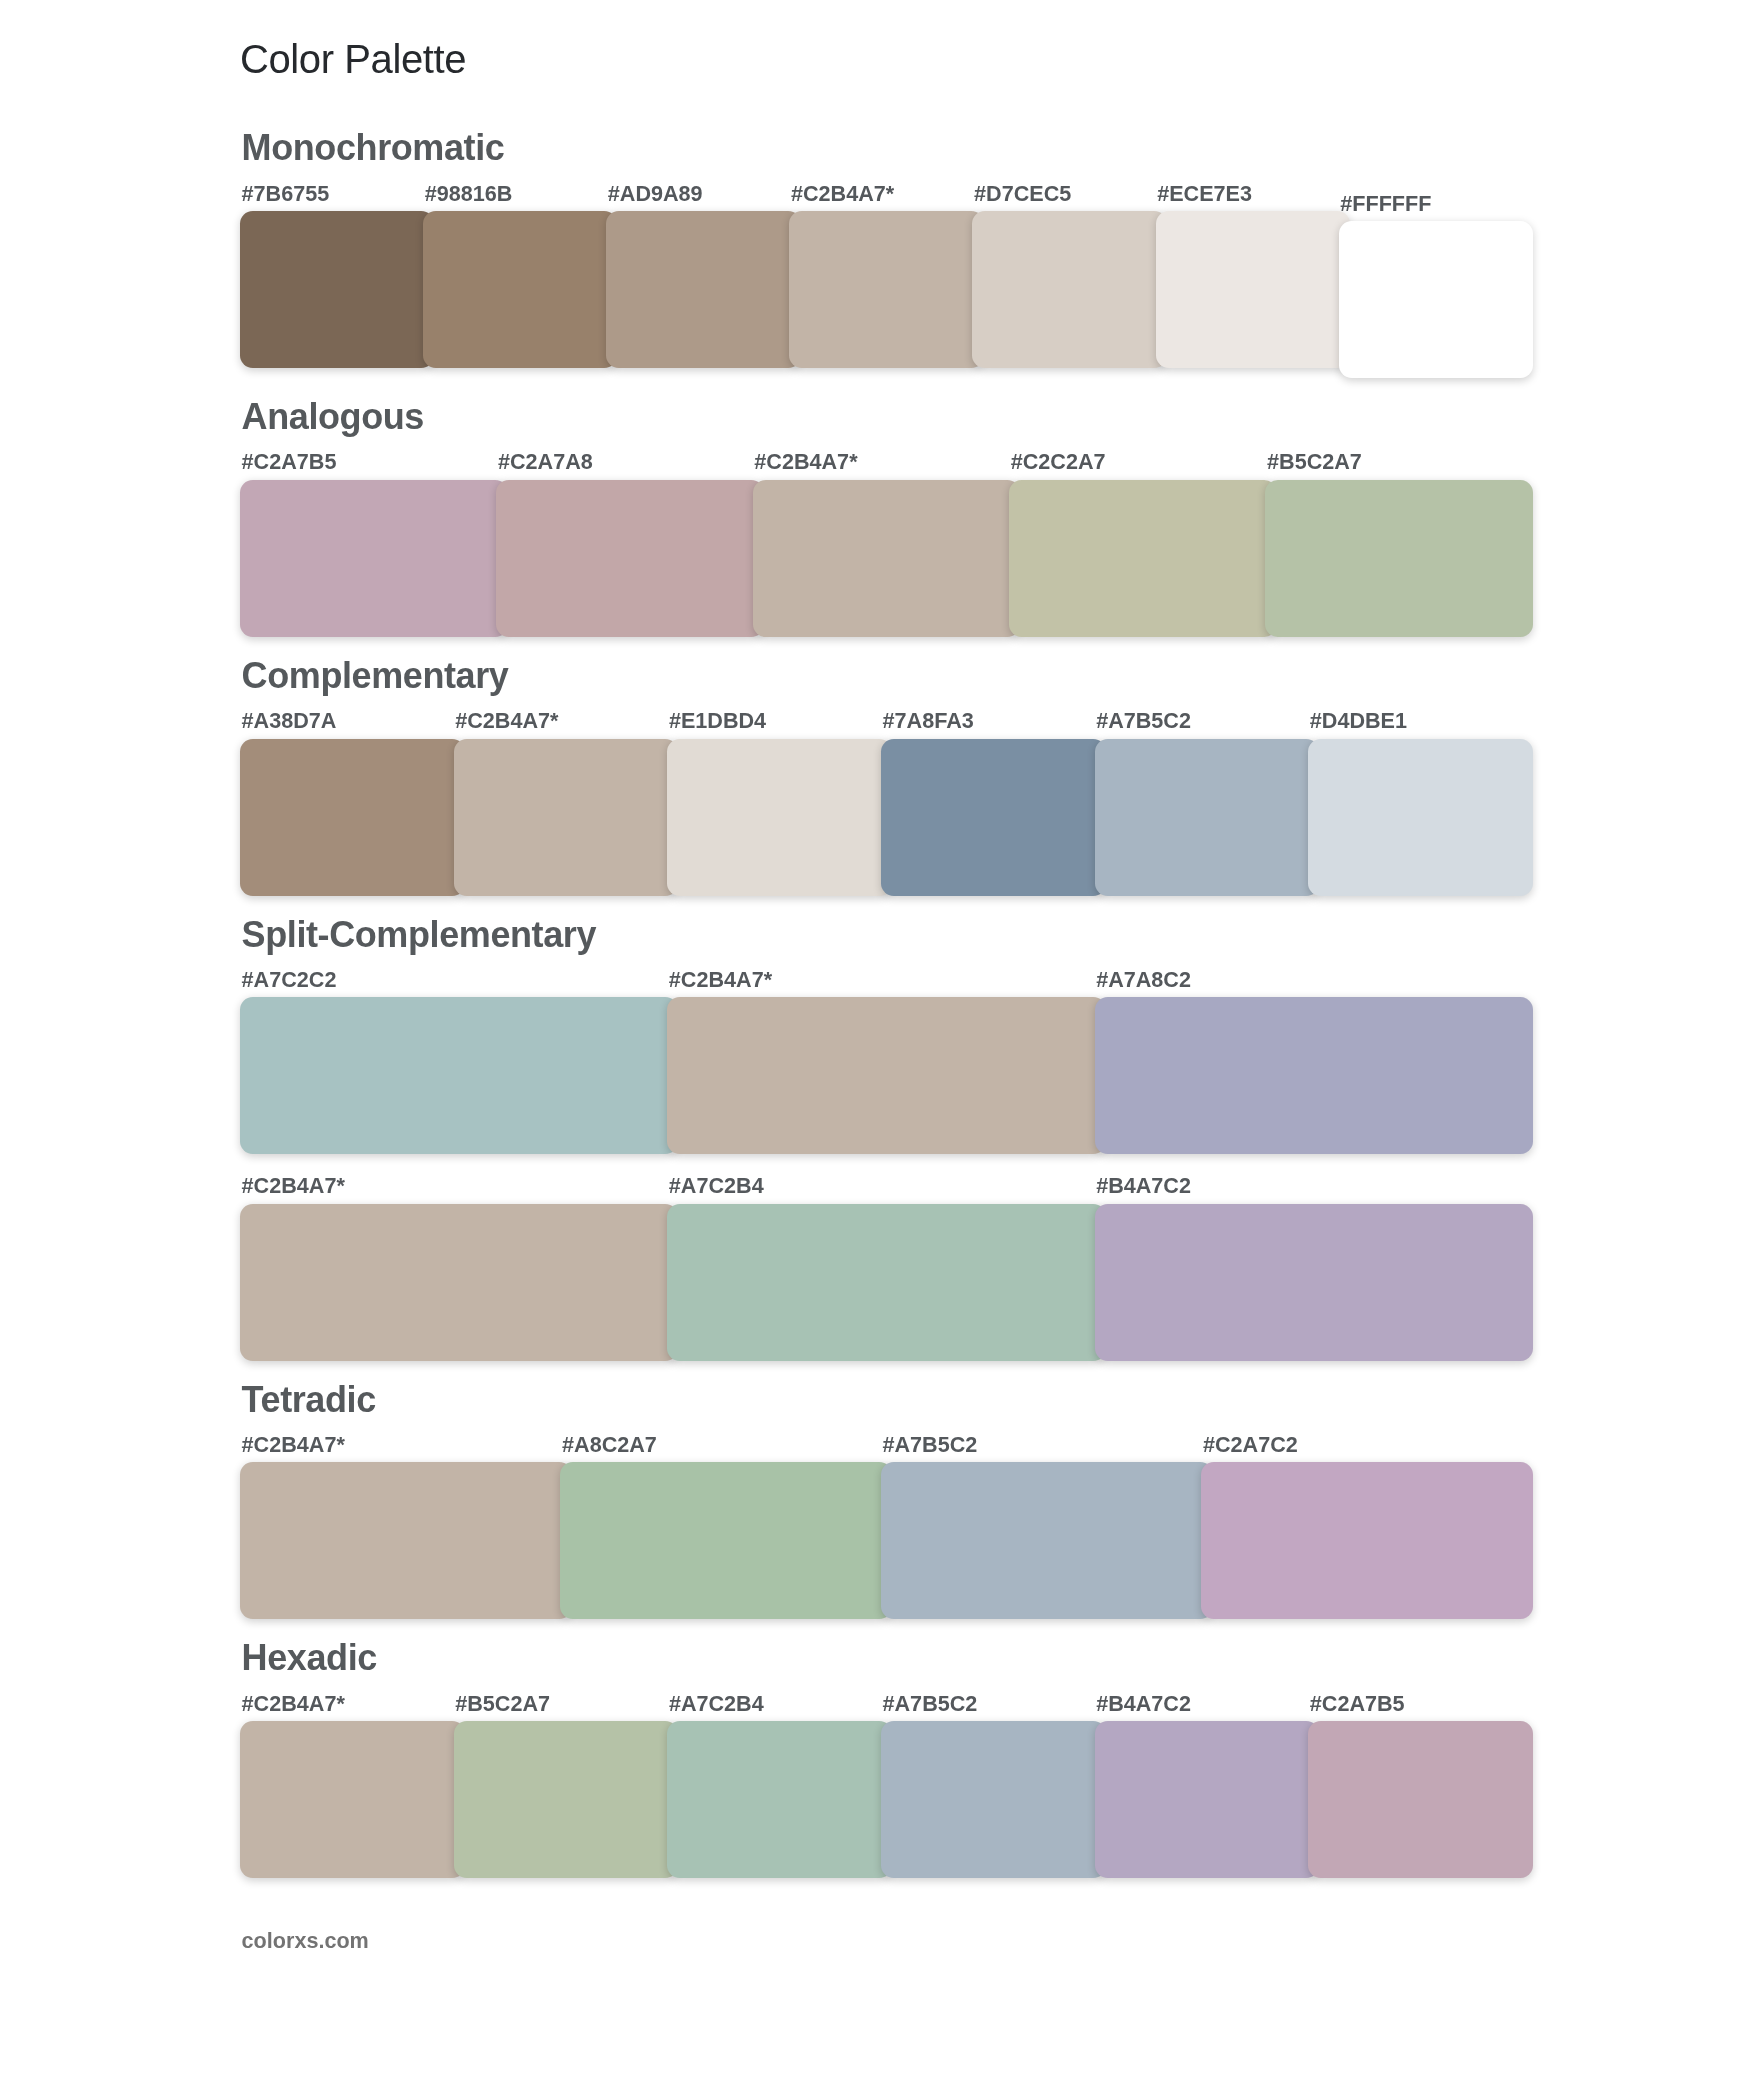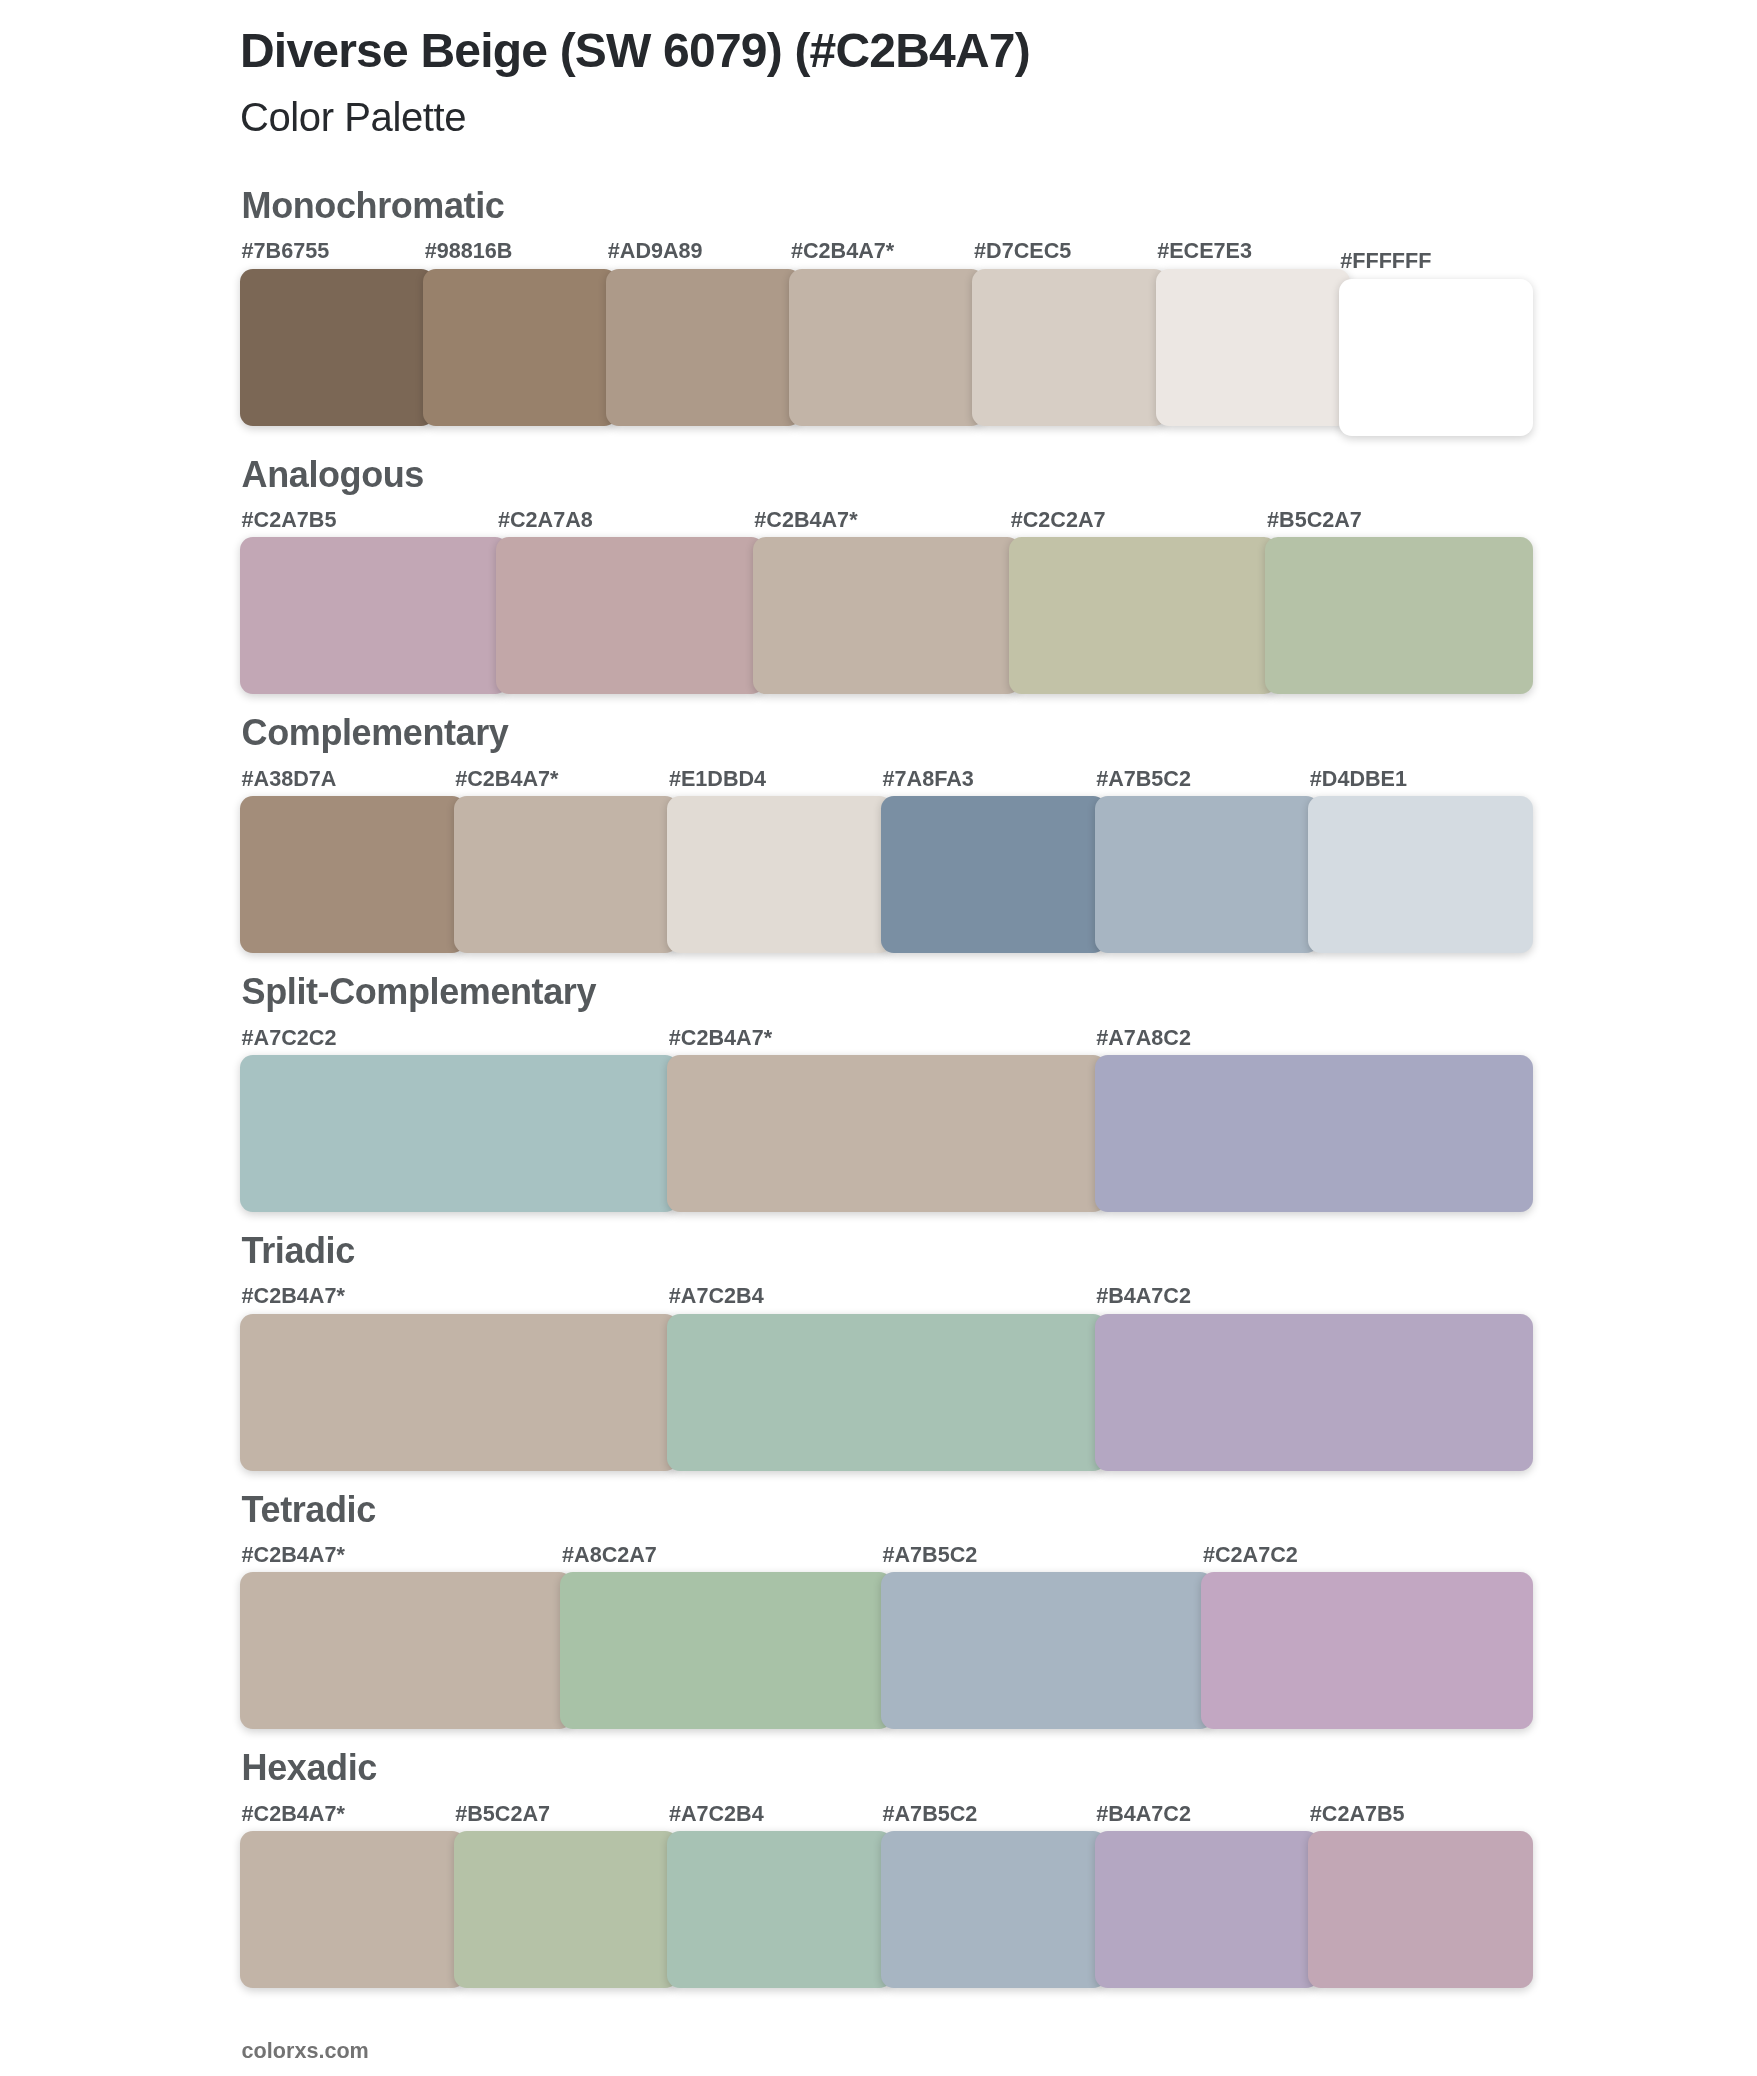--- a/index.html
+++ b/index.html
@@ -84,21 +84,20 @@
     font-weight: 700;
     color: #737373;
   }
 </style>
 </head>
 <body>
 
 <div class="page">
   <div class="content">
 
-    <h1 class="page-title">Diverse Beige (SW 6079) (#C2B4A7)</h1>
 
     <h2 class="page-subtitle">Color Palette</h2>
 
     <div class="sections" id="sections">
   <section class="palette-section">
     <h3 class="section-heading">Monochromatic</h3>
     <div class="palette-row">
   <div class="color-col" style="z-index: 1;">
     <span class="color-hex-label">#7B6755</span>
     <div class="color-swatch" style="background: rgb(123, 103, 85);"></div>
@@ -215,21 +214,20 @@
   </div>
 
   <div class="color-col" style="z-index: 3;">
     <span class="color-hex-label">#A7A8C2</span>
     <div class="color-swatch" style="background: rgb(167, 168, 194);"></div>
   </div>
 </div>
   </section>
 
   <section class="palette-section">
-    <h3 class="section-heading">Triadic</h3>
     <div class="palette-row">
   <div class="color-col" style="z-index: 1;">
     <span class="color-hex-label">#C2B4A7*</span>
     <div class="color-swatch" style="background: rgb(194, 180, 167);"></div>
   </div>
 
   <div class="color-col" style="z-index: 2;">
     <span class="color-hex-label">#A7C2B4</span>
     <div class="color-swatch" style="background: rgb(167, 194, 180);"></div>
   </div>

